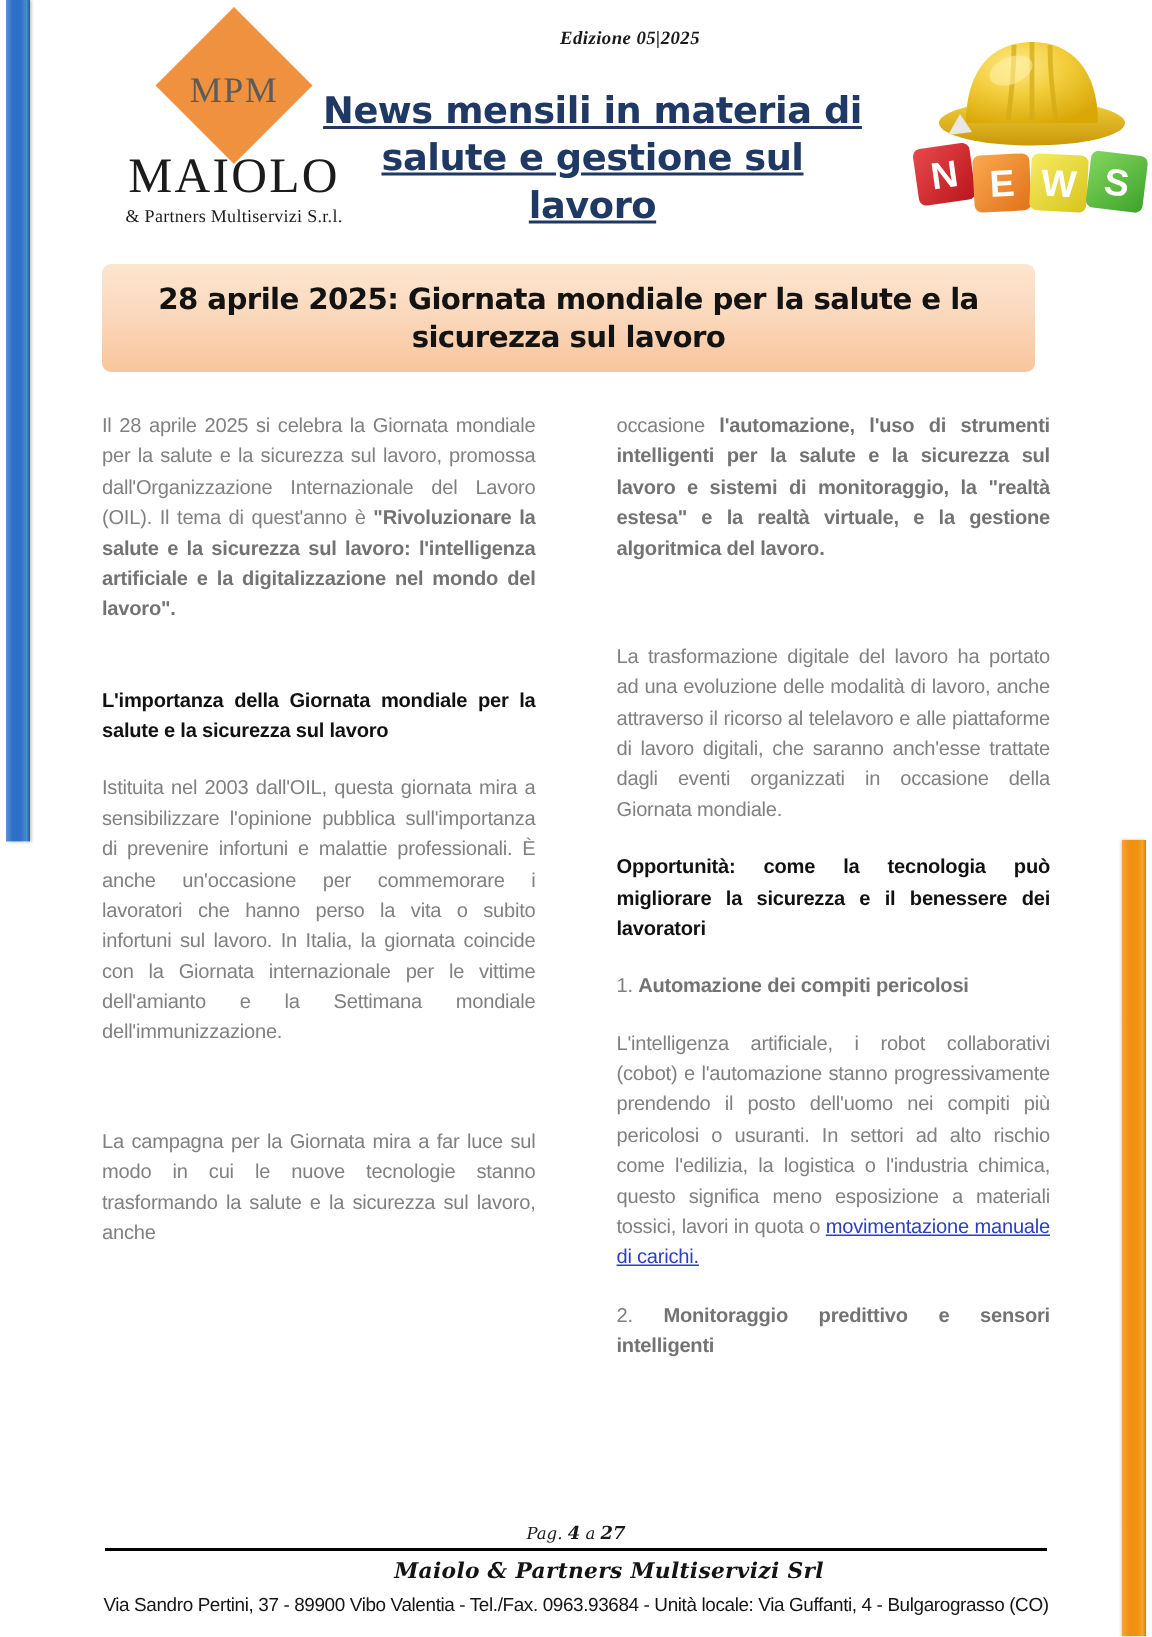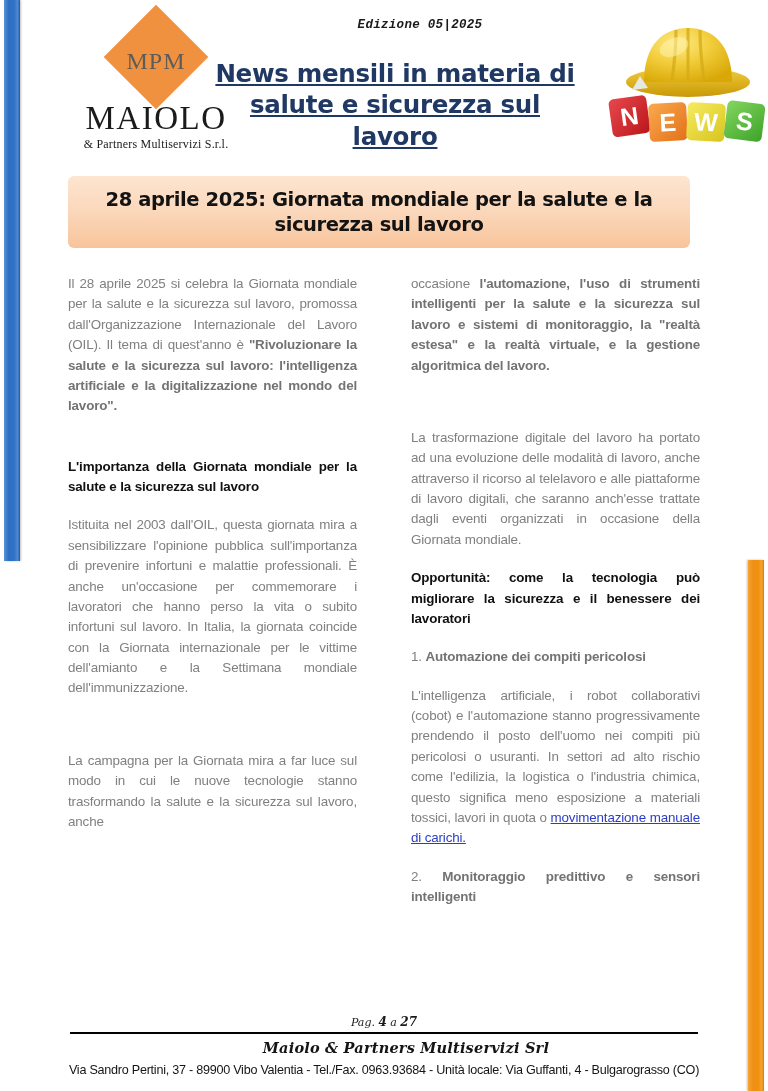--- a/index.html
+++ b/index.html
@@ -75,21 +75,21 @@
     color: #1b1b1b;
     letter-spacing: 0.2px;
     margin-top: 2px;
   }
 
   .edition {
     position: absolute;
     left: 310px; top: 18px;
     width: 160px;
     text-align: center;
-    font-family: Liberation Mono, monospace;
+    font-family: Liberation Serif, serif;
     font-style: italic;
     font-weight: bold;
     font-size: 12.5px;
     color: #1a1a1a;
     letter-spacing: 0.3px;
   }
 
   .main-title {
     position: absolute;
     left: 180px; top: 58px;
@@ -216,21 +216,21 @@
       <div class="logo-mpm">MPM</div>
     </div>
     <div class="logo-maiolo">MAIOLO</div>
     <div class="logo-sub">&amp; Partners Multiservizi S.r.l.</div>
   </div>
 
   <div class="edition">Edizione 05|2025</div>
 
   <div class="main-title">
     <div>News mensili in materia di</div>
-    <div>salute e sicurezza sul lavoro</div>
+    <div>salute e gestione sul lavoro</div>
   </div>
 
   <div class="hero-art">
     <svg width="180" height="146" viewBox="0 0 180 146">
       <defs>
         <radialGradient id="helmetG" cx="38%" cy="28%" r="78%">
           <stop offset="0%" stop-color="#ffe98a"></stop>
           <stop offset="45%" stop-color="#f3cf3f"></stop>
           <stop offset="100%" stop-color="#d9a806"></stop>
         </radialGradient>

